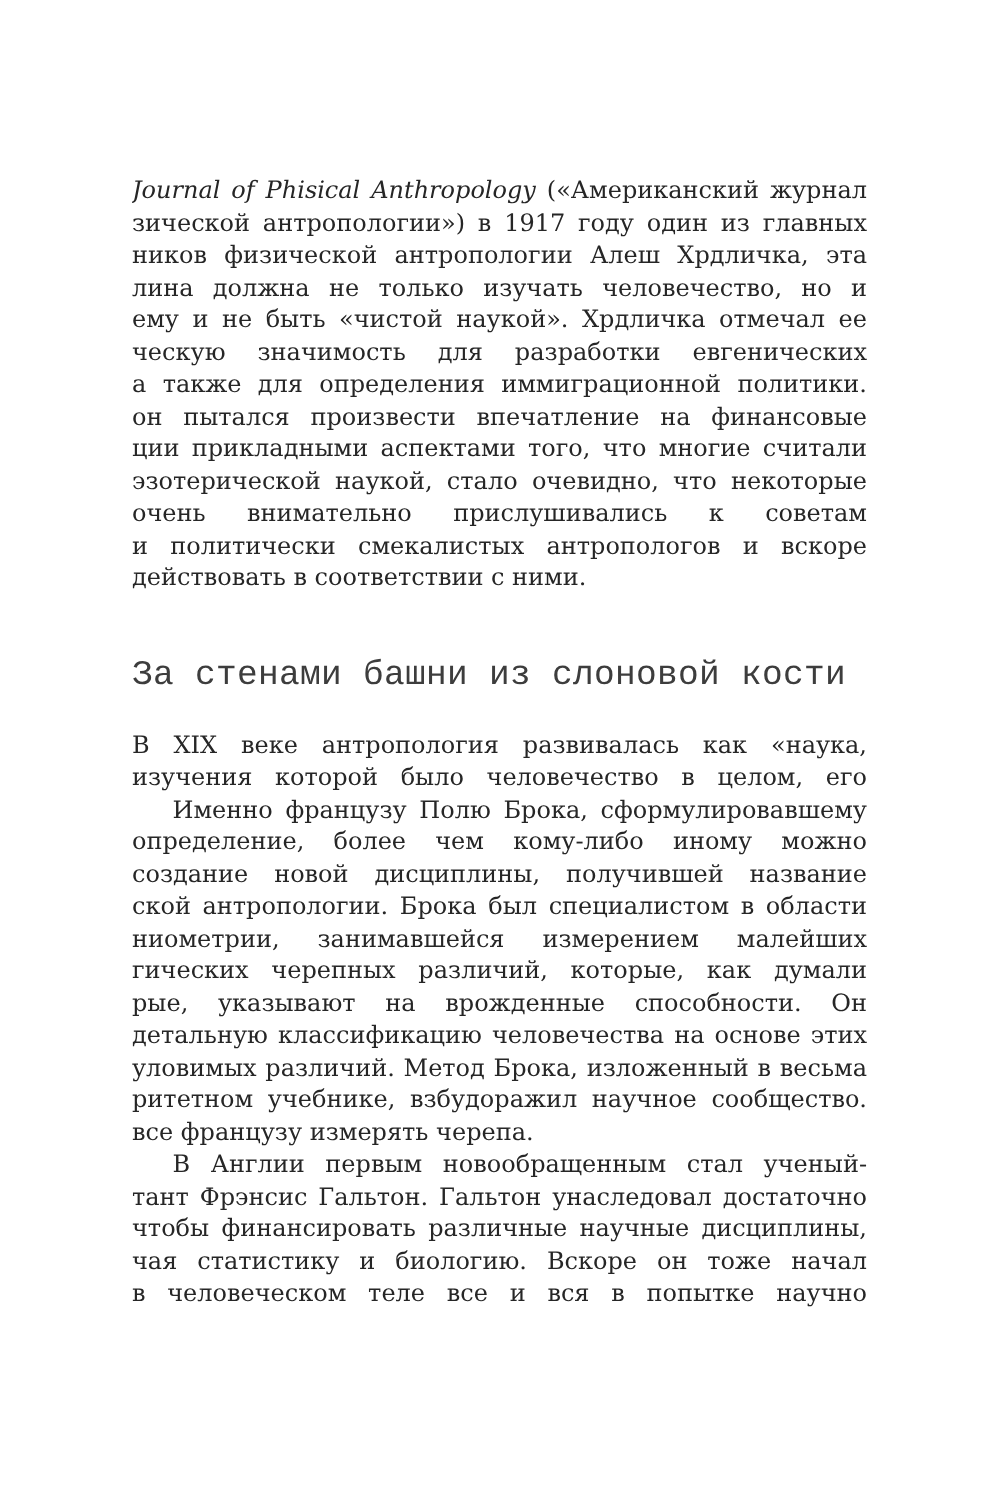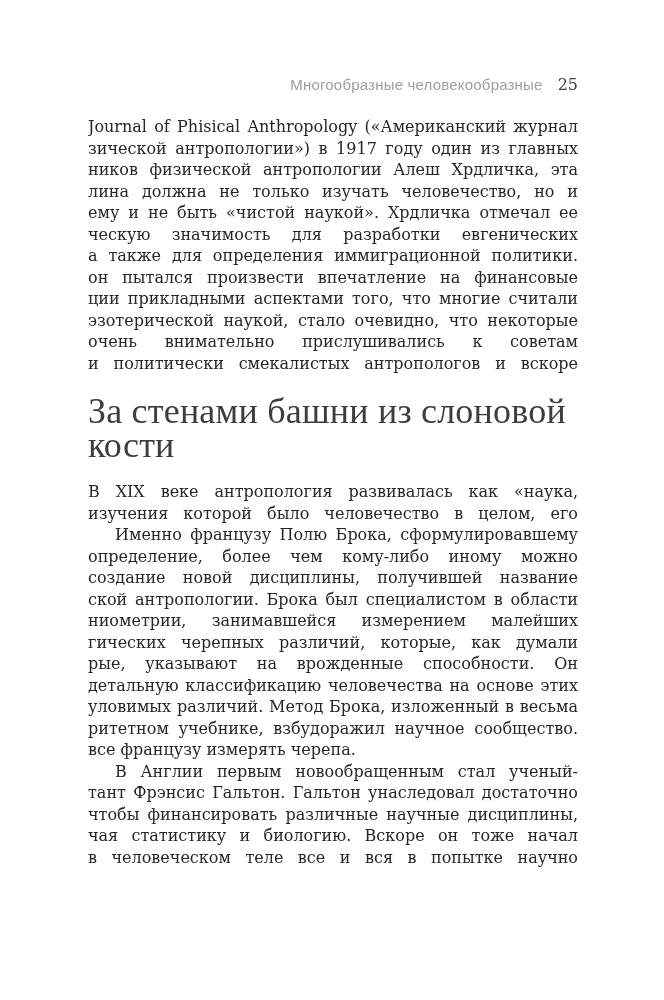--- a/index.html
+++ b/index.html
@@ -60,53 +60,51 @@
     text-align-last: justify;
     text-justify: inter-word;
   }
   .line.last {
     text-align-last: left;
   }
   .line.indent {
     text-indent: 27px;
   }
   .em {
+    font-style: italic;
   }
   .section-heading {
-    font-family: Liberation Serif, serif;
+    font-family: Liberation Mono, monospace;
     font-weight: 400;
-    font-size: 36px;
+    font-size: 23px;
     line-height: 34px;
     color: #3d3d3d;
     letter-spacing: 0.2px;
-    margin: 20px 0 19px 0;
+    margin: 37px 0 19px 0;
   }
 </style>
 </head>
 <body>
 
 <div class="page">
-  <div class="running-header">
-    <span class="running-title">Многообразные человекообразные</span>
-    <span class="page-number">25</span>
-  </div>
   <div class="text-column">
       <div class="paragraph">
         <div class="line"><span class="em">Journal of Phisical Anthropology</span><span> («Американский журнал по фи-</span></div>
         <div class="line">зической антропологии») в 1917 году один из главных побор-</div>
         <div class="line">ников физической антропологии Алеш Хрдличка, эта дисцип-</div>
         <div class="line">лина должна не только изучать человечество, но и служить</div>
         <div class="line">ему и не быть «чистой наукой». Хрдличка отмечал ее практи-</div>
         <div class="line">ческую значимость для разработки евгенических программ,</div>
         <div class="line">а также для определения иммиграционной политики. Пока</div>
         <div class="line">он пытался произвести впечатление на финансовые организа-</div>
         <div class="line">ции прикладными аспектами того, что многие считали скорее</div>
         <div class="line">эзотерической наукой, стало очевидно, что некоторые люди</div>
         <div class="line">очень внимательно прислушивались к советам прагматичных</div>
         <div class="line">и политически смекалистых антропологов и вскоре начали</div>
+        <div class="line last">действовать в соответствии с ними.</div>
       </div>
       <div class="section-heading">За стенами башни из слоновой кости</div>
       <div class="paragraph">
         <div class="line">В XIX веке антропология развивалась как «наука, предметом</div>
         <div class="line">изучения которой было человечество в целом, его составные</div>
       </div>
       <div class="paragraph">
         <div class="line indent">Именно французу Полю Брока, сформулировавшему это</div>
         <div class="line">определение, более чем кому-либо иному можно приписать</div>
         <div class="line">создание новой дисциплины, получившей название физиче-</div>

